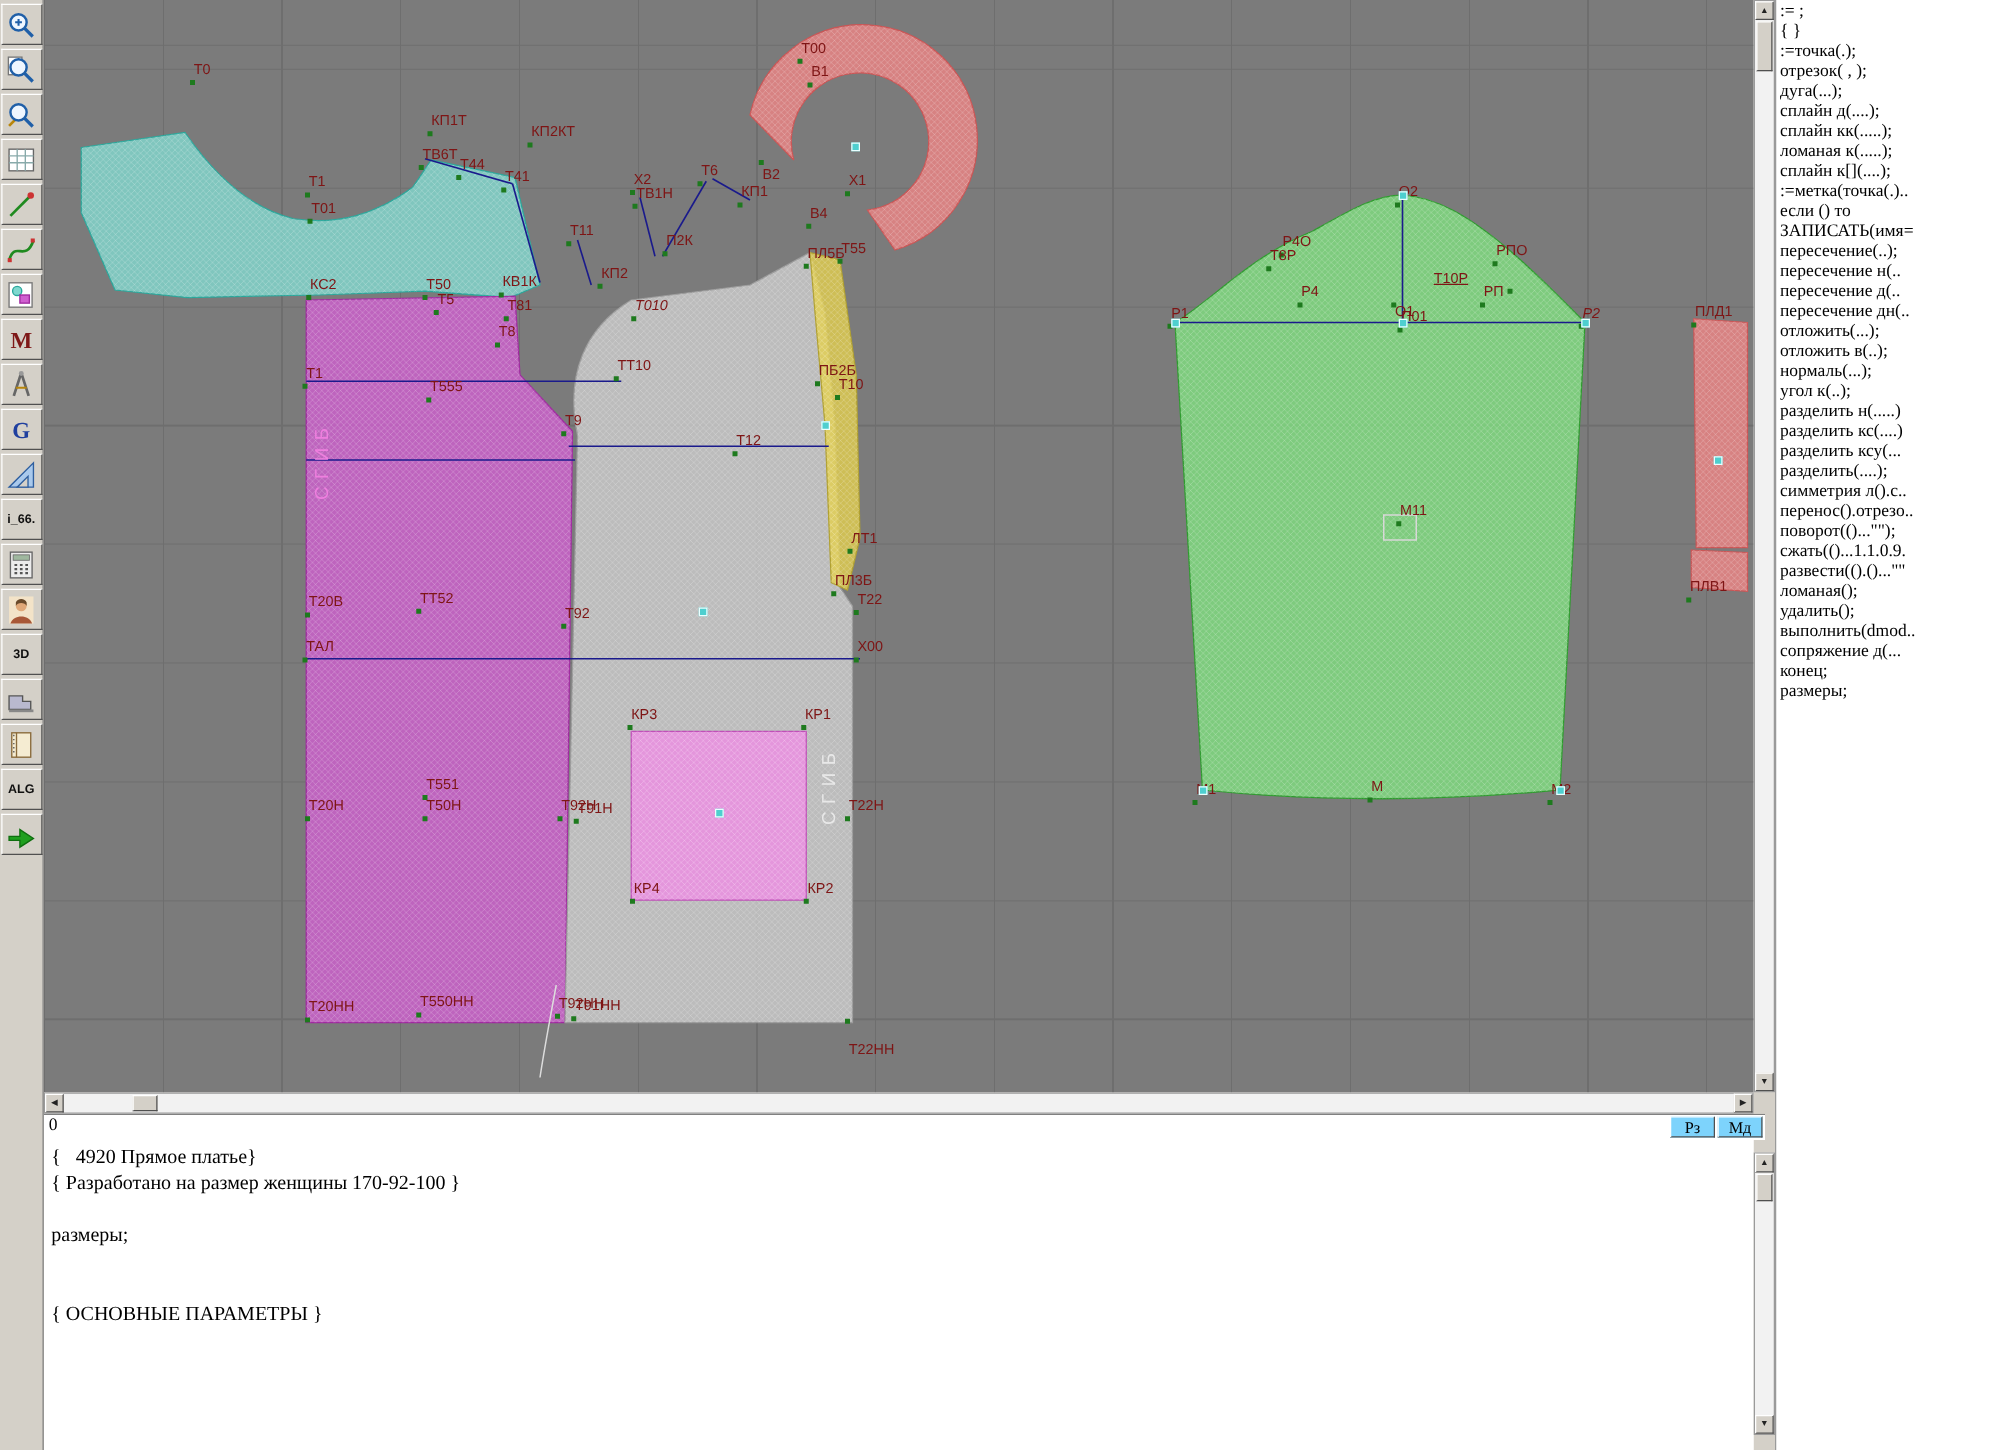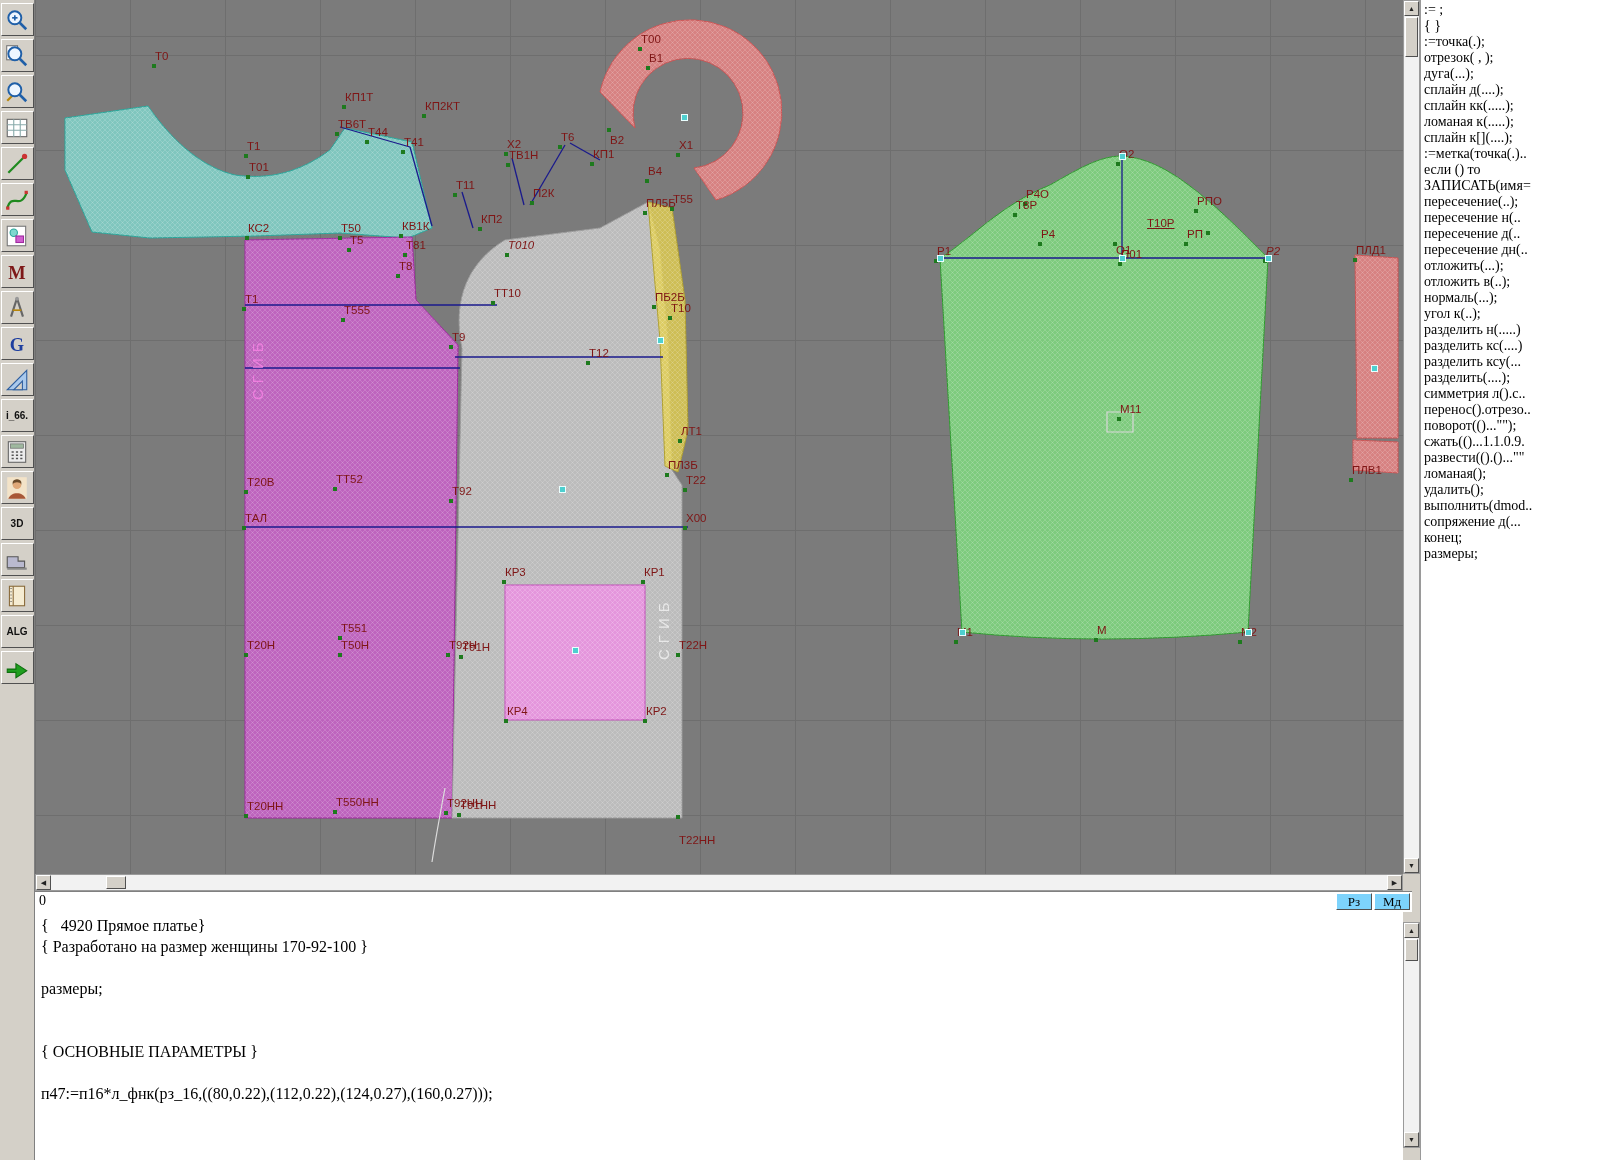--- a/index.html
+++ b/index.html
@@ -384,21 +384,20 @@
 
 <div id="editor">
     <div class="ed-line">{   4920 Прямое платье}</div>
     <div class="ed-line">{ Разработано на размер женщины 170-92-100 }</div>
     <div class="ed-line">&nbsp;</div>
     <div class="ed-line">размеры;</div>
     <div class="ed-line">&nbsp;</div>
     <div class="ed-line">&nbsp;</div>
     <div class="ed-line">{ ОСНОВНЫЕ ПАРАМЕТРЫ }</div>
     <div class="ed-line">&nbsp;</div>
-    <div class="ed-line">п47:=п16*л_фнк(рз_16,((80,0.22),(112,0.22),(124,0.27),(160,0.27)));</div>
   </div>
 
 <div class="sb" id="editor-vscroll" style="left:1403px;top:922px;width:17px;height:226px">
   <div class="sb-btn" style="left:0;top:0">▲</div>
   <div class="sb-btn" style="left:0;top:209px">▼</div>
   <div class="sb-thumb" style="left:1px;top:16px;width:13px;height:22px"></div>
 </div>
 
 <div id="right-panel">
     <div class="fn-item">:= ;</div>

